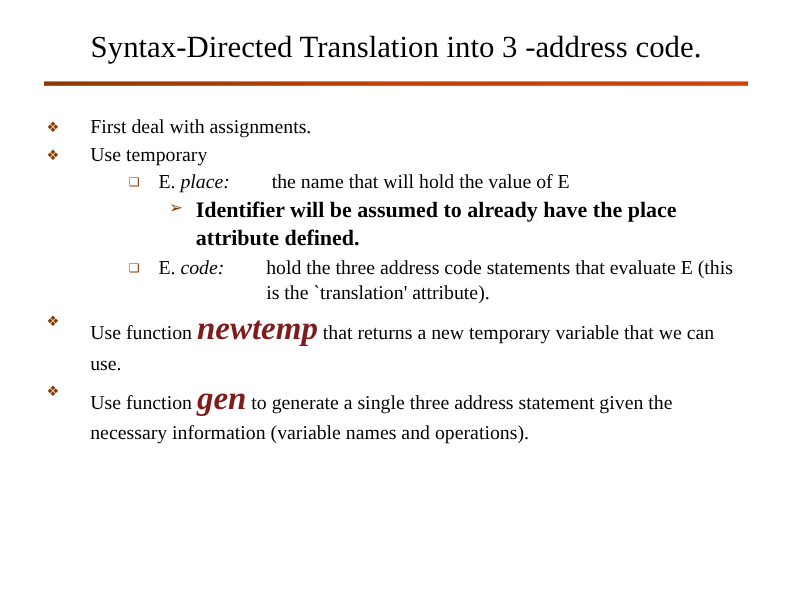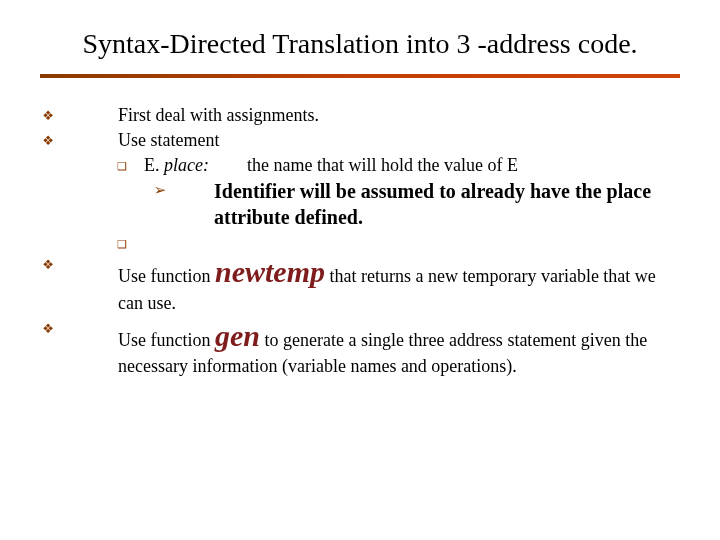--- a/index.html
+++ b/index.html
@@ -58,21 +58,21 @@
   .indent-l2 { width: 74px; flex: 0 0 74px; }
   .bullet-l3 {
     width: 20px;
     flex: 0 0 20px;
     color: #8a3a00;
     font-size: 15px;
     padding-top: 2px;
     text-align: center;
   }
   .indent-l3 { width: 110px; flex: 0 0 110px; }
-  .text { flex: 1; margin-left: 36px; }
+  .text { flex: 1; }
   .l3text { font-weight: bold; font-size: 20px; }
   .hang {
     flex: 1;
     display: flex;
     justify-content: space-between;
   }
   .hang-lead { flex: 0 0 auto; padding-right: 0; }
   .hang-rest { flex: 1; margin-left: 38px; }
   .ital { font-style: italic; }
   .kw {
@@ -95,21 +95,21 @@
 
     <div class="row">
       <div class="bullet-l1">❖</div>
       <div class="indent-l1"></div>
       <div class="text">First deal with assignments.</div>
     </div>
 
     <div class="row">
       <div class="bullet-l1">❖</div>
       <div class="indent-l1"></div>
-      <div class="text">Use statement</div>
+      <div class="text">Use temporary</div>
     </div>
 
     <div class="row">
       <div class="indent-l2"></div>
       <div class="bullet-l2">❑</div>
       <div style="width:14px;flex:0 0 14px"></div>
       <div class="hang">
         <span class="hang-lead">
           <span>E. </span><span class="ital">place: </span>
         </span>
@@ -121,20 +121,26 @@
       <div class="indent-l3"></div>
       <div class="bullet-l3">➢</div>
       <div style="width:8px;flex:0 0 8px"></div>
       <div class="text l3text">Identifier will be assumed to already have the place attribute defined.</div>
     </div>
 
     <div class="row">
       <div class="indent-l2"></div>
       <div class="bullet-l2">❑</div>
       <div style="width:14px;flex:0 0 14px"></div>
+      <div class="hang">
+        <span class="hang-lead">
+          <span>E. </span><span class="ital">code: </span>
+        </span>
+        <span class="hang-rest">hold the three address code statements that evaluate E (this is the `translation' attribute).</span>
+      </div>
     </div>
 
     <div class="row">
       <div class="bullet-l1">❖</div>
       <div class="indent-l1"></div>
       <div class="text">
         <span>Use function </span><span class="kw">newtemp</span><span> that returns a new temporary variable that we can use.</span>
       </div>
     </div>
 

